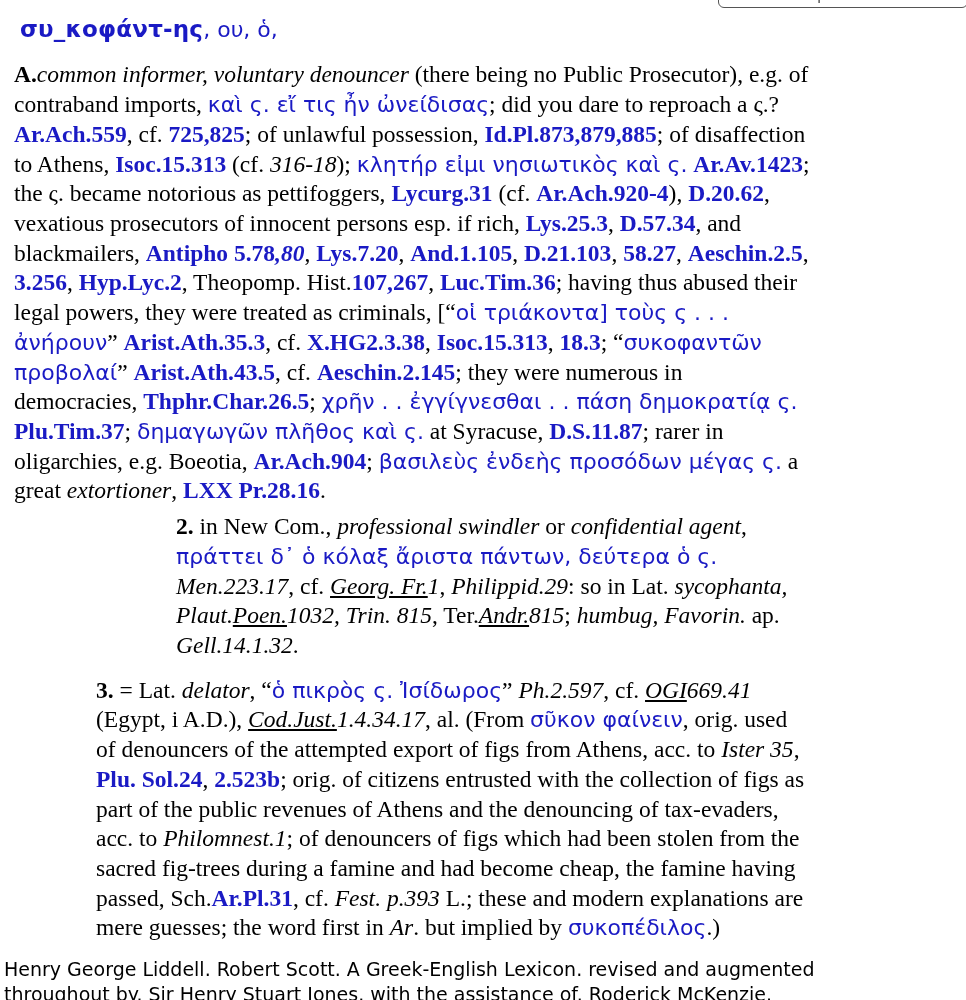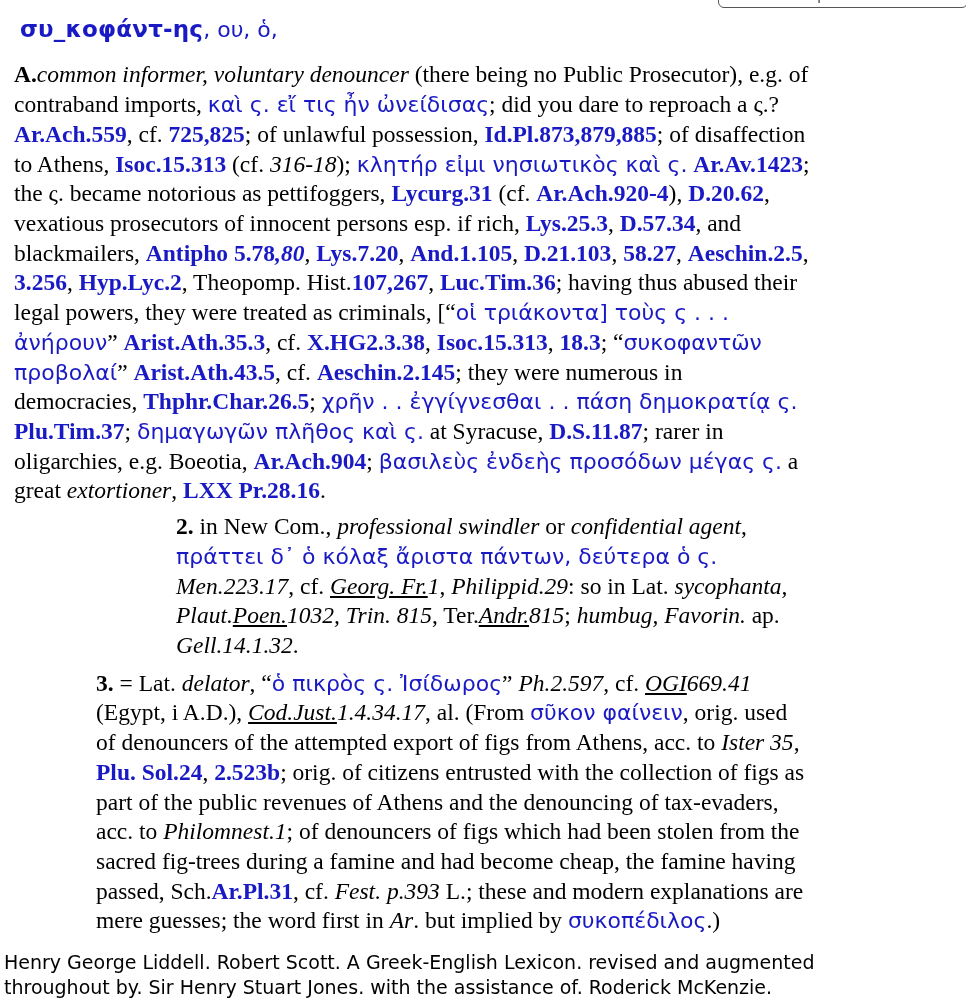--- a/index.html
+++ b/index.html
@@ -66,21 +66,21 @@
     font-size: 22px;
   }
 
   .sense {
     margin: 0;
   }
   .sense-a {
     margin: 16px 6px 0 8px;
   }
   .sense-indent {
-    margin: 6px 6px 8px 170px;
+    margin: 6px 6px 15px 170px;
     text-indent: 0;
   }
   .sense-indent-hang {
     margin: 4px 6px 0 90px;
   }
 
   
   .sn { font-weight: bold; }                        
   .it { font-style: italic; }                       
   .gk {                                             

